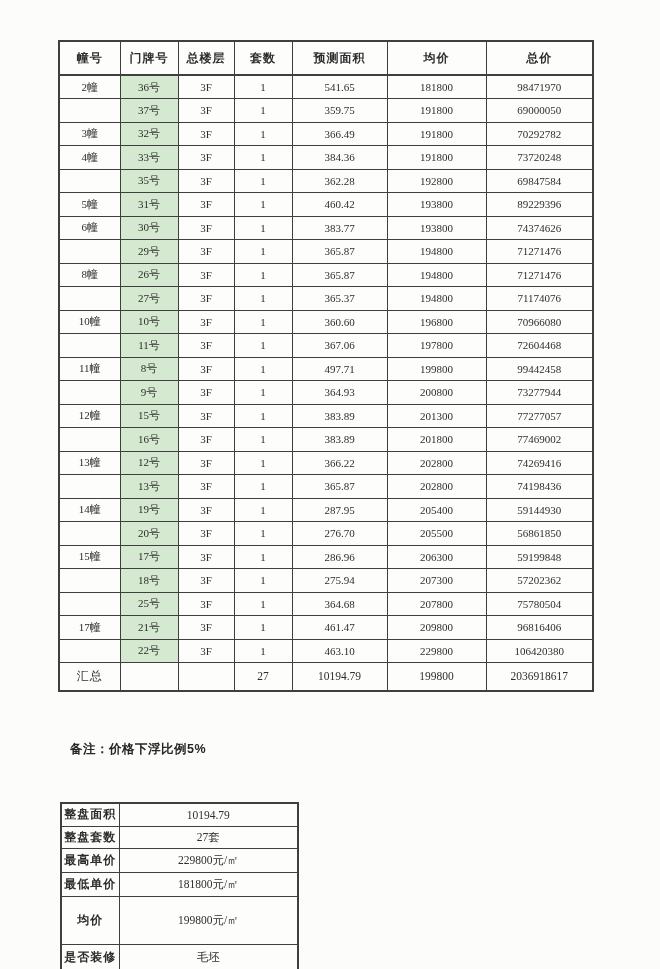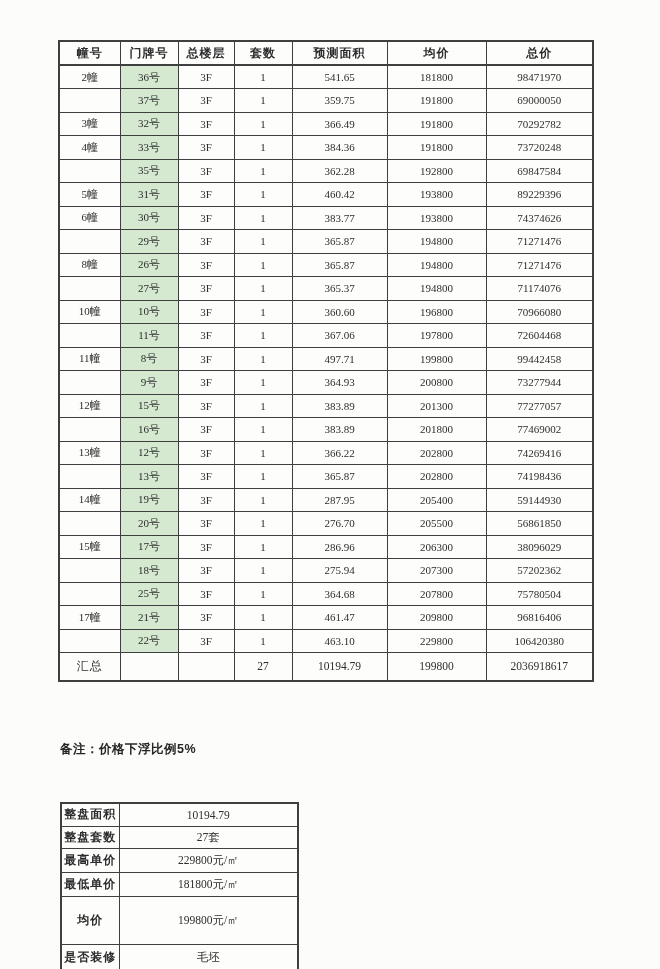--- a/index.html
+++ b/index.html
@@ -33,36 +33,36 @@
     border:1px solid var(--border);
     text-align:center;
     vertical-align:middle;
     font-size:11px;
     color:var(--text);
     overflow:hidden;
     white-space:nowrap;
     padding:0 2px;
   }
   table.main{border:2px solid var(--border);}
-  table.main thead tr{height:24px;padding-left:21px;}
+  table.main thead tr{height:34px;padding-left:21px;}
   table.main thead th{
     font-size:12px;
     font-weight:600;
     border-bottom-width:2px;
     letter-spacing:1px;
   }
   table.main tbody tr{height:23.5px;}
   table.main tbody td.hl{background:var(--green);}
   table.main tbody tr.total{height:28px;}
   table.main tbody tr.total td{font-size:11.5px;margin-top:36px;}
   table.main tbody tr.total td:first-child{font-size:12px;letter-spacing:1px;}
   
   .note{
     position:absolute;
-    left:60px;top:741px;
+    left:70px;top:741px;
     font-family:"Liberation Sans","DejaVu Sans",sans-serif;
     font-weight:bold;
     font-size:12.5px;
     color:#262626;
     letter-spacing:0.5px;
   }
   
   table.summary{
     position:absolute;
     left:60px;top:802px;
@@ -300,21 +300,21 @@
           <td>205500</td>
           <td>56861850</td>
         </tr>
         <tr>
           <td>15幢</td>
           <td class="hl">17号</td>
           <td>3F</td>
           <td>1</td>
           <td>286.96</td>
           <td>206300</td>
-          <td>38096029</td>
+          <td>59199848</td>
         </tr>
         <tr>
           <td></td>
           <td class="hl">18号</td>
           <td>3F</td>
           <td>1</td>
           <td>275.94</td>
           <td>207300</td>
           <td>57202362</td>
         </tr>

